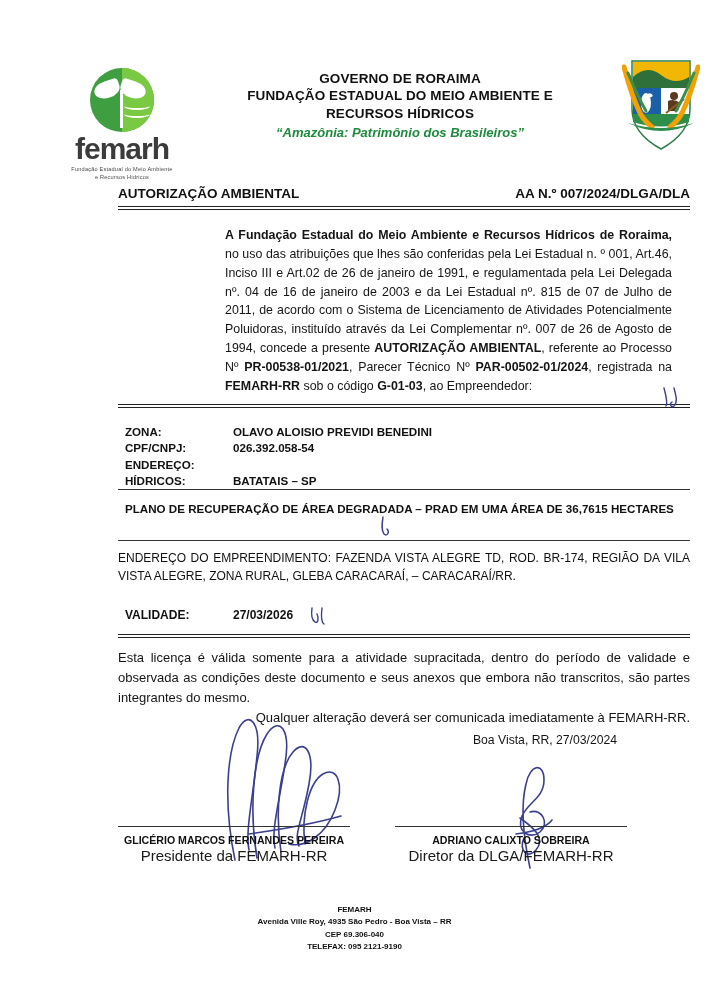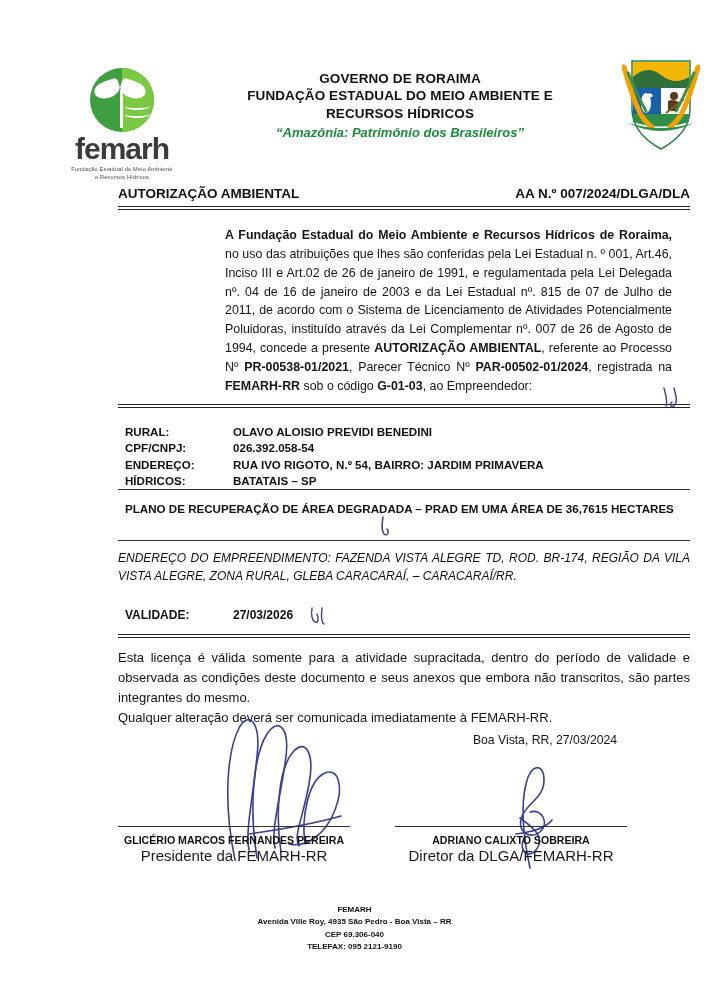--- a/index.html
+++ b/index.html
@@ -215,21 +215,20 @@
 
   .venture {
     position: absolute;
     left: 118px;
     top: 549px;
     width: 572px;
     font-size: 12px;
     line-height: 1.5;
     text-align: justify;
     color: #111;
-    font-style: italic;
   }
   .validity {
     position: absolute;
     left: 125px;
     top: 608px;
     display: flex;
     font-size: 12px;
     font-weight: bold;
     color: #111;
   }
@@ -239,21 +238,21 @@
     position: absolute;
     left: 118px;
     top: 648px;
     width: 572px;
     font-size: 13px;
     line-height: 1.55;
     text-align: justify;
     color: #151515;
   }
   .closing p { margin: 0; }
-  .closing p.no-justify { text-align: left; }
+  .closing p.no-justify { text-align: right; }
 
   .place-date {
     position: absolute;
     left: 400px;
     top: 733px;
     width: 290px;
     text-align: center;
     font-size: 12.2px;
     color: #151515;
   }
@@ -360,30 +359,29 @@
     <div class="title-num">AA N.º 007/2024/DLGA/DLA</div>
   </div>
   <div class="rule-double" id="rule-under-title"></div>
 
   <div class="preamble"><b>A Fundação Estadual do Meio Ambiente e Recursos Hídricos de Roraima,</b><span> no uso das atribuições que lhes são conferidas pela Lei Estadual n. º 001, Art.46, Inciso III e Art.02 de 26 de janeiro de 1991, e regulamentada pela Lei Delegada nº. 04 de 16 de janeiro de 2003 e da Lei Estadual nº. 815 de 07 de Julho de 2011, de acordo com o Sistema de Licenciamento de Atividades Potencialmente Poluidoras, instituído através da Lei Complementar nº. 007 de 26 de Agosto de 1994, concede a presente </span><b>AUTORIZAÇÃO AMBIENTAL</b><span>, referente ao Processo Nº </span><b>PR-00538-01/2021</b><span>, Parecer Técnico Nº </span><b>PAR-00502-01/2024</b><span>, registrada na </span><b>FEMARH-RR</b><span> sob o código </span><b>G-01-03</b><span>, ao Empreendedor:</span></div>
 
   <div class="rule-double" id="rule-above-nome"></div>
 
   <div class="fields">
     <div class="field-row">
-      <div class="field-label">RURAL:</div>
+      <div class="field-label">ZONA:</div>
       <div class="field-value">OLAVO ALOISIO PREVIDI BENEDINI</div>
     </div>
     <div class="field-row">
       <div class="field-label">CPF/CNPJ:</div>
       <div class="field-value">026.392.058-54</div>
     </div>
     <div class="field-row">
       <div class="field-label">ENDEREÇO:</div>
-      <div class="field-value">RUA IVO RIGOTO, N.º 54, BAIRRO: JARDIM PRIMAVERA</div>
     </div>
     <div class="field-row">
       <div class="field-label">HÍDRICOS:</div>
       <div class="field-value">BATATAIS – SP</div>
     </div>
   </div>
 
   <div class="rule-single" id="rule-below-nome"></div>
 
   <div class="activity">

